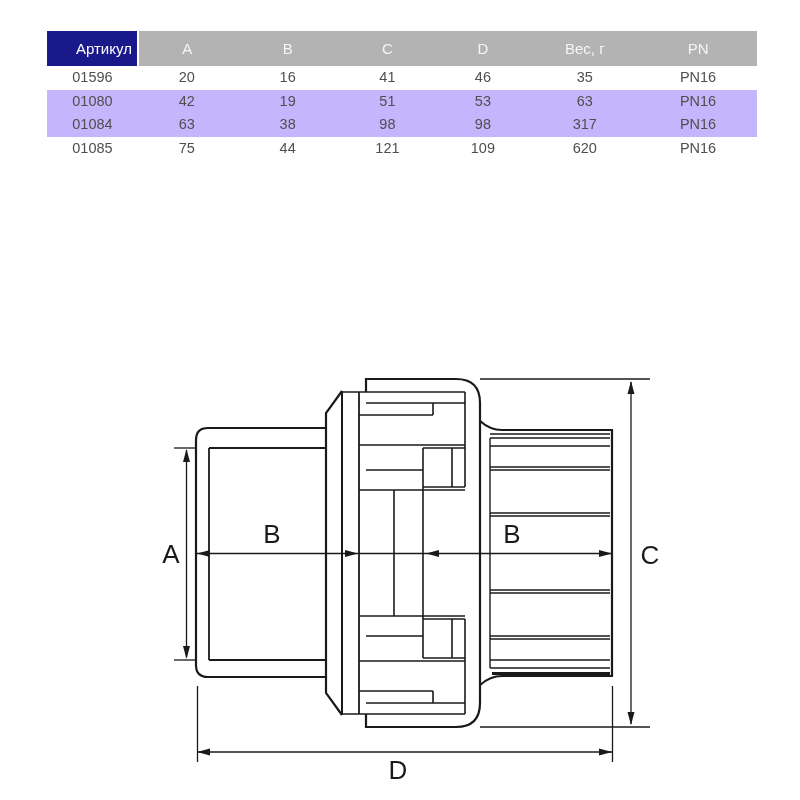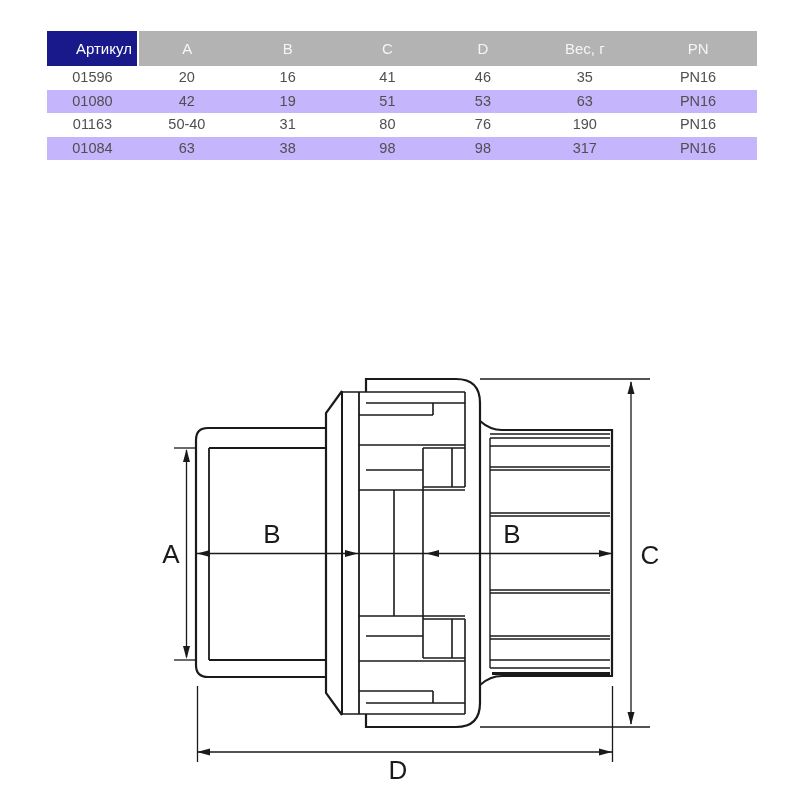--- a/index.html
+++ b/index.html
@@ -70,36 +70,36 @@
         </tr>
         <tr class="alt">
           <td>01080</td>
           <td>42</td>
           <td>19</td>
           <td>51</td>
           <td>53</td>
           <td>63</td>
           <td>PN16</td>
         </tr>
-        <tr>
-          <td>01163</td>
-          <td>50-40</td>
-          <td>31</td>
-          <td>80</td>
-          <td>76</td>
-          <td>190</td>
-          <td>PN16</td>
-        </tr>
         <tr class="alt">
           <td>01084</td>
           <td>63</td>
           <td>38</td>
           <td>98</td>
           <td>98</td>
           <td>317</td>
+          <td>PN16</td>
+        </tr>
+        <tr>
+          <td>01085</td>
+          <td>75</td>
+          <td>44</td>
+          <td>121</td>
+          <td>109</td>
+          <td>620</td>
           <td>PN16</td>
         </tr>
       </tbody>
   </table>
 </div>
 
 <div class="drawing-wrap">
   <svg width="800" height="440" viewBox="0 360 800 440">
 
     <g stroke="#1a1a1a" fill="none">

